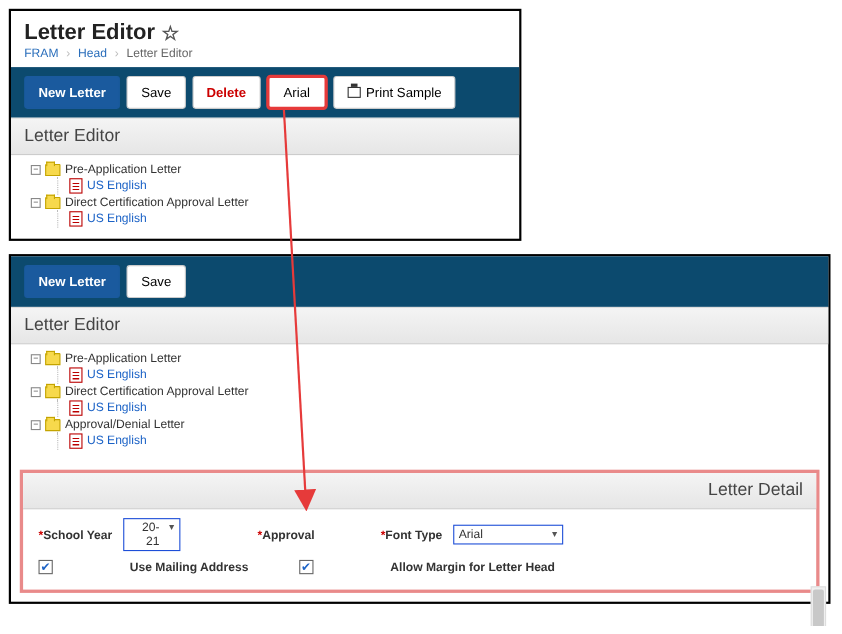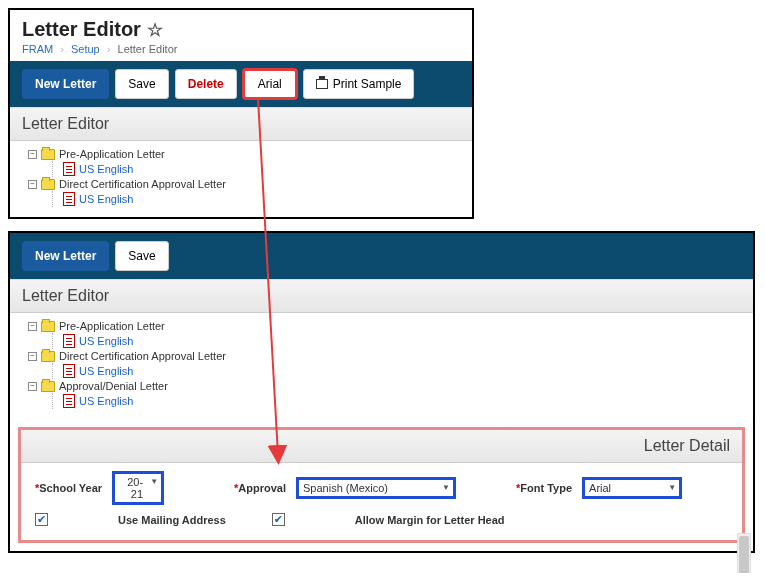--- a/index.html
+++ b/index.html
@@ -180,21 +180,21 @@
   .form-row {
     display: flex;
     align-items: center;
     padding: 8px 14px 2px 14px;
     gap: 10px;
     flex-wrap: wrap;
   }
   .req { color: #c00; font-weight: bold; font-size: 11px; }
   .field-label { font-size: 11px; font-weight: bold; color: #333; }
   .select {
-    border: 3px solid #1d4ed8;
+    border: 1px solid #1d4ed8;
     padding: 2px 18px 2px 4px;
     font-size: 11px;
     background: #fff;
     position: relative;
     display: inline-flex;
     align-items: center;
     cursor: pointer;
   }
   .select::after {
     content: "▼";
@@ -239,21 +239,21 @@
 
 <div class="panel" style="width:466px;">
   <div class="panel-header">
     <div class="page-title">
       <span>Letter Editor</span>
       <span class="star">☆</span>
     </div>
     <div class="breadcrumb">
       <a>FRAM</a>
       <span class="sep">›</span>
-      <a>Setup</a>
+      <a>Head</a>
       <span class="sep">›</span>
       <span>Letter Editor</span>
     </div>
   </div>
   <div class="toolbar">
     <button class="btn btn-primary">New Letter</button>
     <button class="btn">Save</button>
     <button class="btn btn-danger">Delete</button>
     <button class="btn highlight-copy">Arial</button>
     <button class="btn">
@@ -336,23 +336,20 @@
 
   <div class="detail-box">
     <div class="detail-title">Letter Detail</div>
     <div class="form-row">
       <span><span class="req">*</span><span class="field-label">School Year</span></span>
       <span class="select sel-sm">
           <span>20-21</span>
         </span>
       <span class="spacer" style="width:50px;"></span>
       <span><span class="req">*</span><span class="field-label">Approval</span></span>
-      <span class="select sel-md">
-          <span>Spanish (Mexico)</span>
-        </span>
       <span class="spacer" style="width:40px;"></span>
       <span><span class="req">*</span><span class="field-label">Font Type</span></span>
       <span class="select sel-lg">
           <span>Arial</span>
         </span>
     </div>
     <div class="form-row2">
       <span class="cb checked"></span>
       <span class="spacer" style="width:50px;"></span>
       <span class="field-label">Use Mailing Address</span>

